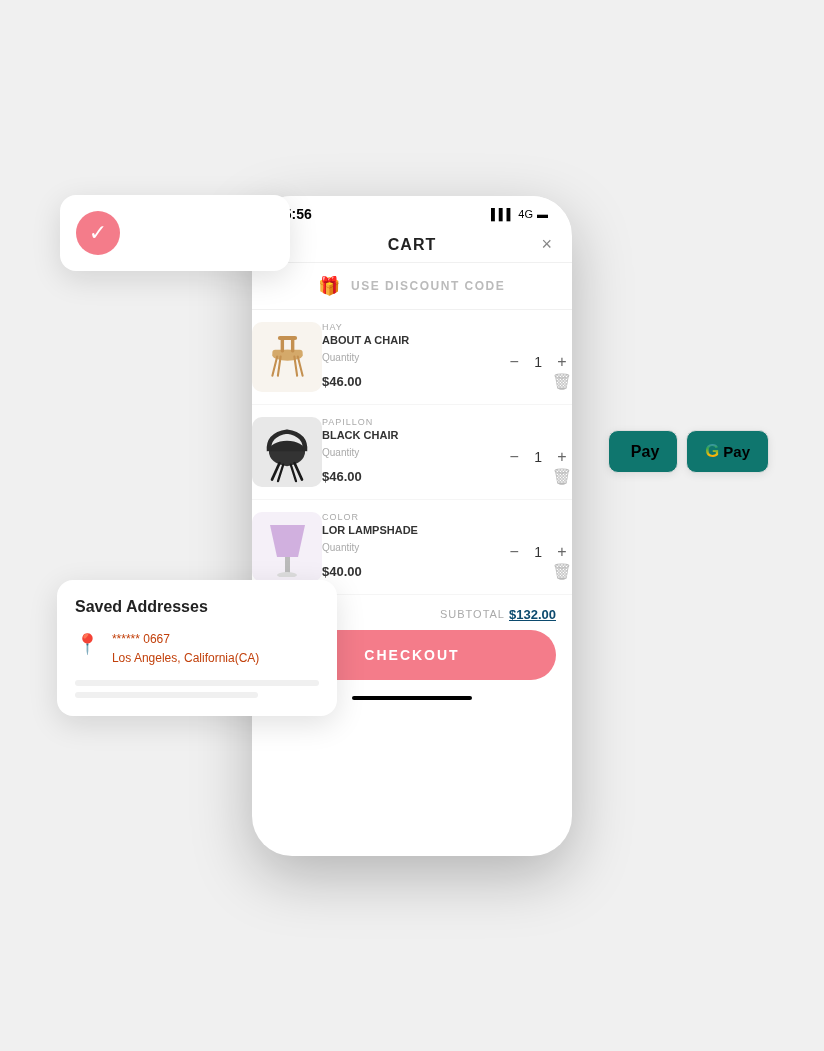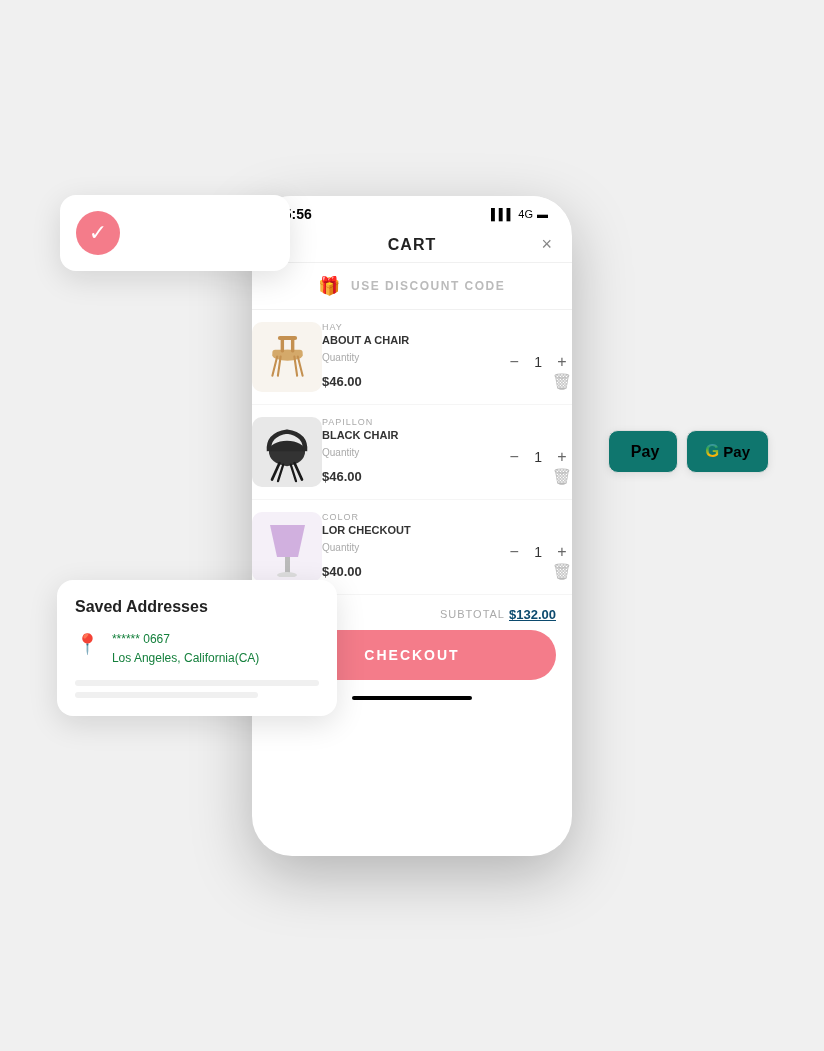--- a/index.html
+++ b/index.html
@@ -346,21 +346,21 @@
       color: #f47c8a;
       font-size: 20px;
       flex-shrink: 0;
       margin-top: 2px;
     }
     .address-lines {
       flex: 1;
     }
     .address-line-text {
       font-size: 12px;
-      color: #15803d;
+      color: #c2410c;
       line-height: 1.6;
     }
     .address-dividers {
       display: flex;
       flex-direction: column;
       gap: 6px;
       margin-top: 10px;
     }
     .address-divider {
       height: 6px;
@@ -507,21 +507,21 @@
     <div class="cart-item">
       <div class="item-image" style="background:#f5f0f8;">
         <svg width="55" height="60" viewBox="0 0 55 60" xmlns="http://www.w3.org/2000/svg">
           <path d="M10 8 L45 8 L38 40 L17 40 Z" fill="#c8a0d8" opacity="0.8"></path>
           <rect x="25" y="40" width="5" height="18" fill="#bbb"></rect>
           <ellipse cx="27" cy="58" rx="10" ry="3" fill="#ddd"></ellipse>
         </svg>
       </div>
       <div class="item-details">
         <div class="item-brand">COLOR</div>
-        <div class="item-name">LOR CHECKOUT</div>
+        <div class="item-name">LOR LAMPSHADE</div>
         <div class="quantity-row">
           <span class="qty-label">Quantity</span>
           <div class="qty-controls">
             <span class="qty-btn">−</span>
             <span class="qty-num">1</span>
             <span class="qty-btn">+</span>
           </div>
         </div>
         <div class="price-row">
           <span class="item-price">$40.00</span>

